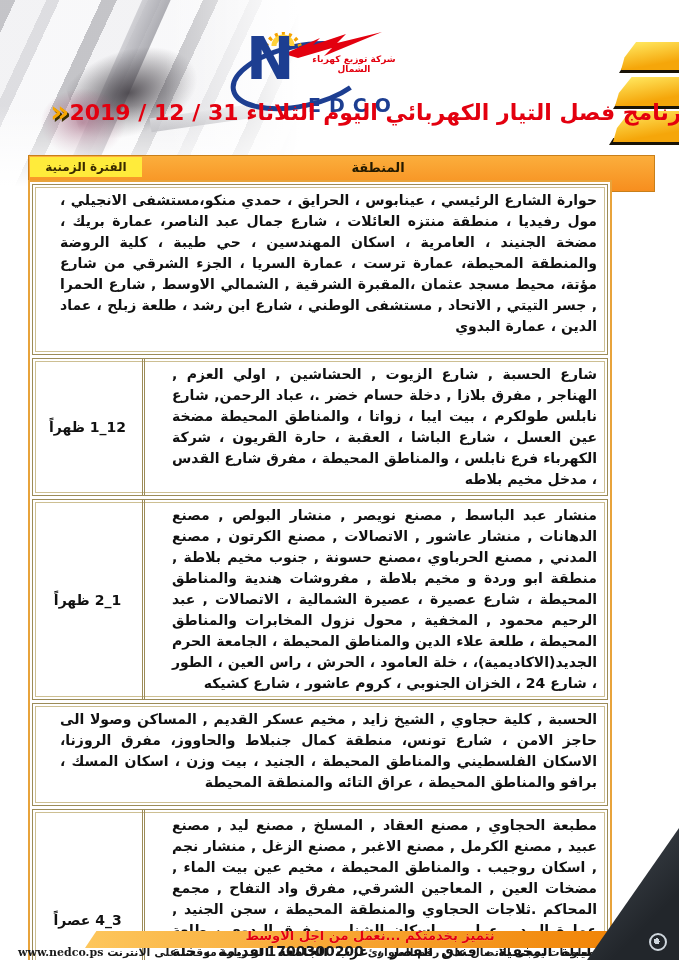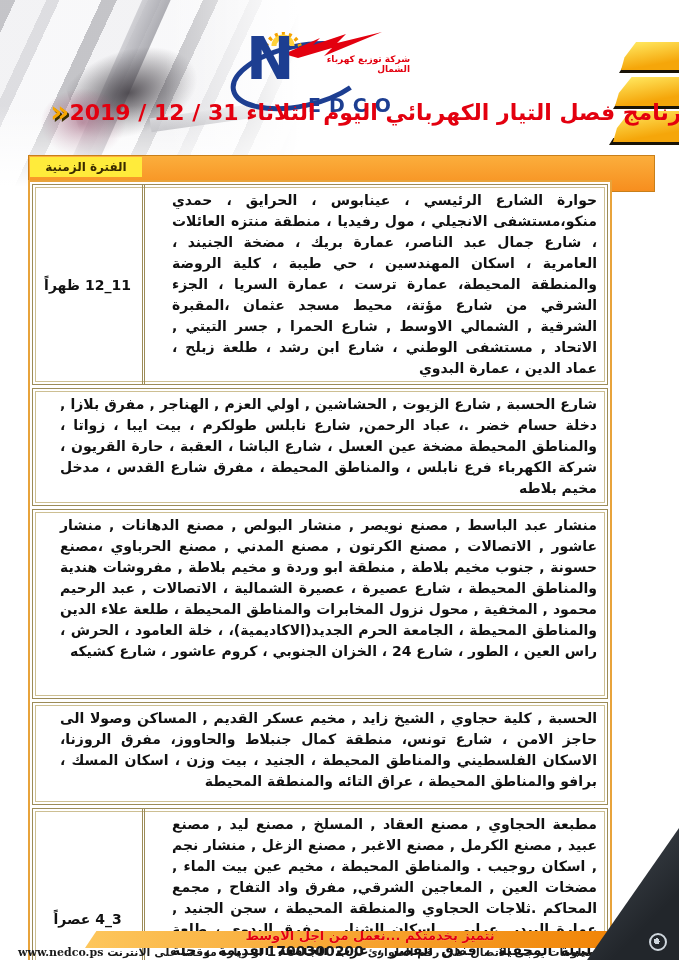--- a/index.html
+++ b/index.html
@@ -25,21 +25,21 @@
       linear-gradient(to right,rgba(255,255,255,0) 52%,#fff 94%),
       linear-gradient(to bottom,rgba(255,255,255,0) 55%,#fff 97%);}
 
   
   .logo{position:absolute;left:220px;top:12px;width:190px;height:104px;}
   .logo svg{position:absolute;left:0;top:0;overflow:visible;}
   .logo-n{position:absolute;left:26px;top:18px;font-size:58px;font-weight:bold;
       color:#1d3e91;line-height:1;}
   .logo-edco{position:absolute;left:88px;top:66px;font-size:19px;font-weight:bold;
       letter-spacing:8px;color:#1d3e91;margin-top:16px;}
-  .logo-ar{position:absolute;left:78px;top:42px;width:112px;text-align:right;
+  .logo-ar{position:absolute;left:78px;top:42px;width:112px;text-align:center;
       font-size:9px;font-weight:bold;color:#e3000f;direction:rtl;}
 
   
   .ribbon{position:absolute;right:0;background:linear-gradient(170deg,#ffe45a 10%,#f5a60a 75%);
       clip-path:polygon(26% 0,100% 0,100% 100%,0 100%,6% 55%);}
   .ribbon-shadow{position:absolute;right:0;background:#191307;transform:skewX(-32deg);
       transform-origin:bottom right;}
 
   
   .title-row{position:absolute;left:50px;top:97px;width:600px;display:flex;
@@ -133,31 +133,33 @@
   <div class="ribbon" style="top:111px;width:66px;height:31px;"></div>
 
   <div class="title-row">
     <span class="chev">»</span>
     <h1 class="title" dir="rtl">برنامج فصل التيار الكهربائي اليوم الثلاثاء 31 / 12 / 2019</h1>
 
   </div>
 
   <div class="thead">
     <div class="hdr-period">الفترة الزمنية</div>
+    <div class="hdr-area">المنطقة</div>
   </div>
 
   <div class="tbody">
     <div class="row r1">
-      <div class="cell-time">11_12 ظهراً</div>
       <div class="cell-area">حوارة الشارع الرئيسي ، عينابوس ، الحرايق ، حمدي منكو،مستشفى الانجيلي ، مول رفيديا ، منطقة منتزه العائلات ، شارع جمال عبد الناصر، عمارة بريك ، مضخة الجنيند ، العامرية ، اسكان المهندسين ، حي طيبة ، كلية الروضة والمنطقة المحيطة، عمارة ترست ، عمارة السريا ، الجزء الشرقي من شارع مؤتة، محيط مسجد عثمان ،المقبرة الشرقية , الشمالي الاوسط , شارع الحمرا , جسر التيتي , الاتحاد , مستشفى الوطني ، شارع ابن رشد ، طلعة زبلح ، عماد الدين ، عمارة البدوي</div>
     </div>
     <div class="row r2">
+      <div class="cell-time">12_1 ظهراً</div>
       <div class="cell-area">شارع الحسبة , شارع الزيوت , الحشاشين , اولي العزم , الهناجر , مفرق بلازا , دخلة حسام خضر .، عباد الرحمن, شارع نابلس طولكرم ، بيت ايبا ، زواتا ، والمناطق المحيطة مضخة عين العسل ، شارع الباشا ، العقبة ، حارة القريون ، شركة الكهرباء فرع نابلس ، والمناطق المحيطة ، مفرق شارع القدس ، مدخل مخيم بلاطه</div>
     </div>
     <div class="row r3">
+      <div class="cell-time">1_2 ظهراً</div>
       <div class="cell-area">منشار عبد الباسط , مصنع نويصر , منشار البولص , مصنع الدهانات , منشار عاشور , الاتصالات , مصنع الكرتون , مصنع المدني , مصنع الحرباوي ،مصنع حسونة , جنوب مخيم بلاطة , منطقة ابو وردة و مخيم بلاطة , مفروشات هندية والمناطق المحيطة ، شارع عصيرة ، عصيرة الشمالية ، الاتصالات , عبد الرحيم محمود , المخفية , محول نزول المخابرات والمناطق المحيطة ، طلعة علاء الدين والمناطق المحيطة ، الجامعة الحرم الجديد(الاكاديمية)، ، خلة العامود ، الحرش ، راس العين ، الطور ، شارع 24 ، الخزان الجنوبي ، كروم عاشور ، شارع كشيكه</div>
     </div>
     <div class="row r4">
       <div class="cell-area">الحسبة , كلية حجاوي , الشيخ زايد , مخيم عسكر القديم , المساكن وصولا الى حاجز الامن ، شارع تونس، منطقة كمال جنبلاط والحاووز، مفرق الروزنا، الاسكان الفلسطيني والمناطق المحيطة ، الجنيد ، بيت وزن ، اسكان المسك ، برافو والمناطق المحيطة ، عراق التائه والمنطقة المحيطة</div>
     </div>
     <div class="row r5">
       <div class="cell-time">3_4 عصراً</div>
       <div class="cell-area">مطبعة الحجاوي , مصنع العقاد , المسلخ , مصنع ليد , مصنع عبيد , مصنع الكرمل , مصنع الاغبر , مصنع الزغل , منشار نجم , اسكان روجيب . والمناطق المحيطة ، مخيم عين بيت الماء , مضخات العين , المعاجين الشرقي, مفرق واد التفاح , مجمع المحاكم .ثلاجات الحجاوي والمنطقة المحيطة ، سجن الجنيد , عمارة البيدر ,عرابي , اسكان الشنار , مفرق البدوي ، طلعة بليبلة المخفية ، فندق القصر ، غرب الجامعه القديمة ، خلة الايمان ، شارع بيجر ، شارع ابن رشد ، الحاووز الشمالي ، البلوطات العلوي ، شارع الارصاد وشارع الحمرا والمناطق المحيطة</div>
     </div>
   </div>

